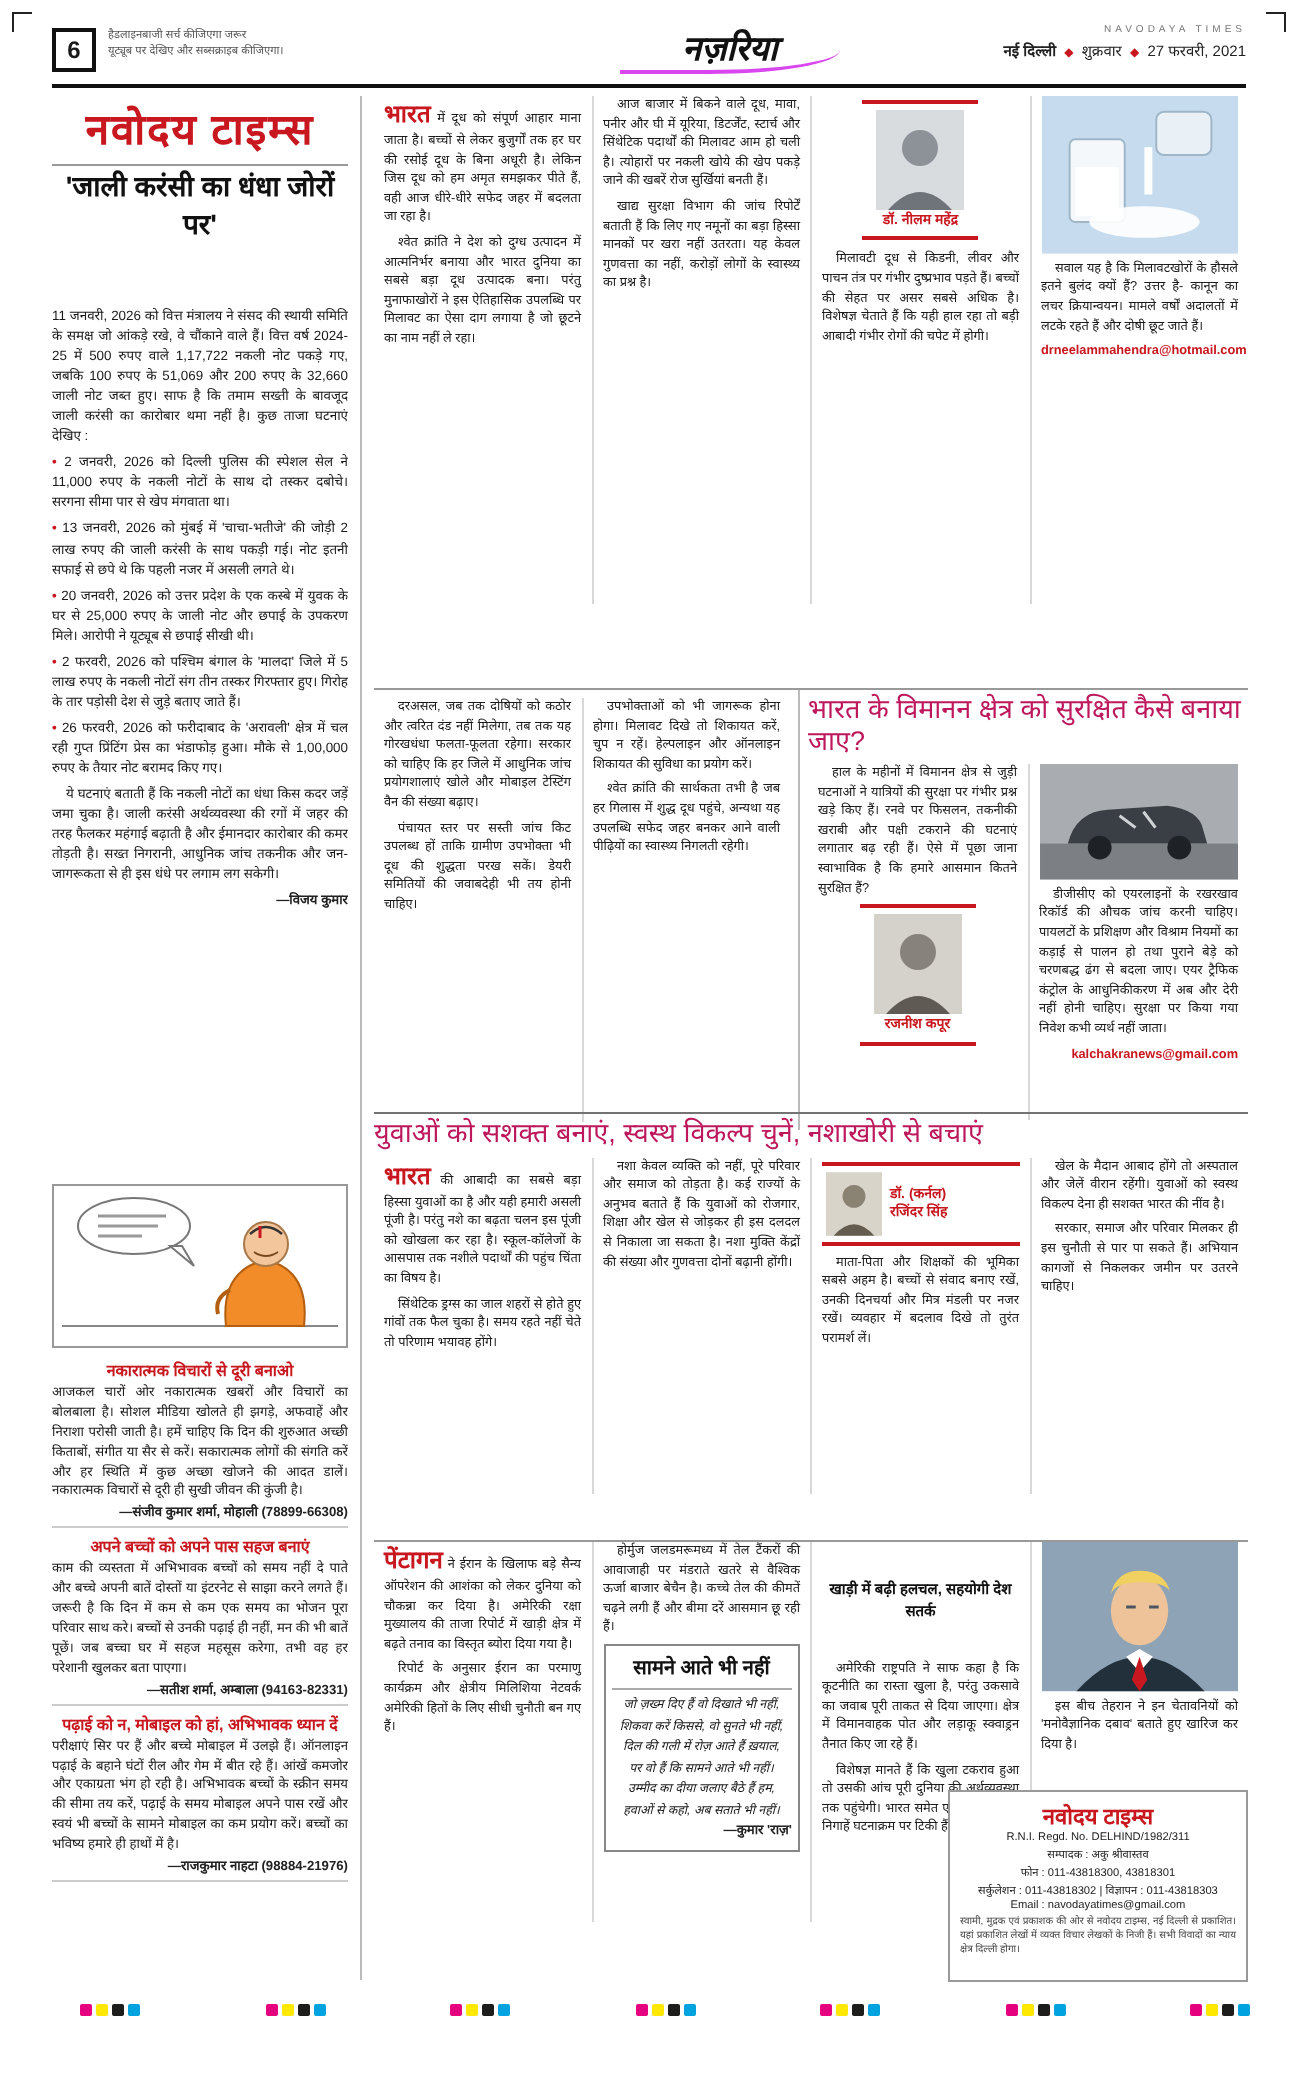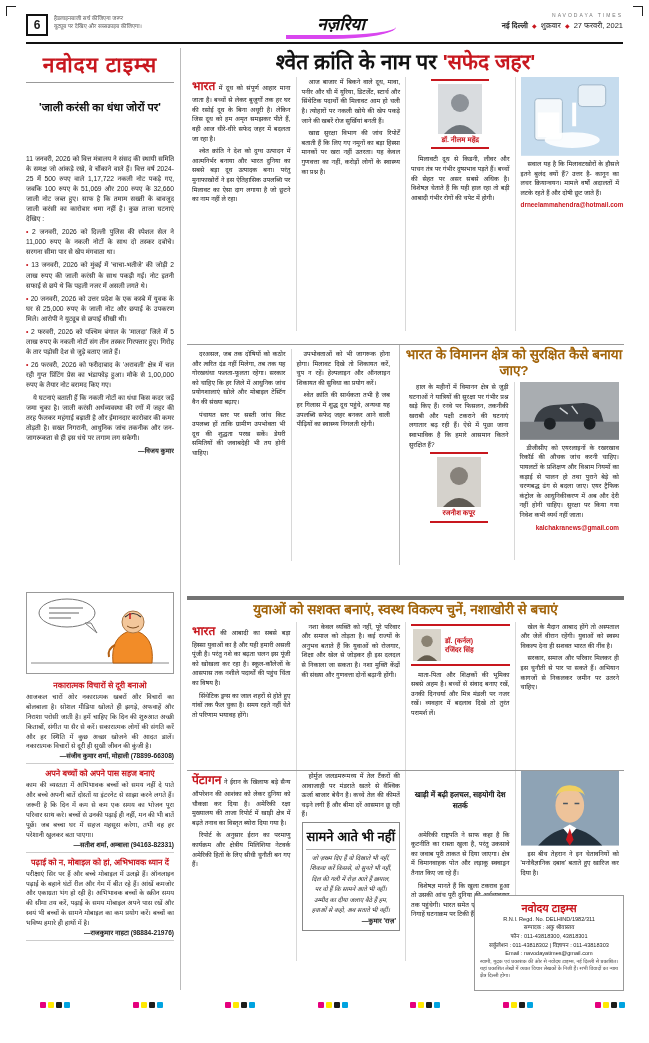--- a/index.html
+++ b/index.html
@@ -13,54 +13,54 @@
   .crop-tr-h{top:6px;right:6px;width:10px;height:1px;}
   .crop-tr-v{top:6px;right:6px;width:1px;height:10px;}
   .reg-strip{position:absolute;left:40px;right:24px;top:1002px;display:flex;justify-content:space-between;}
   .reg-group{display:flex;gap:2px;}
   .reg-dot{width:6px;height:6px;display:inline-block;border-radius:1px;}
   
   .topbar{position:absolute;top:12px;left:26px;right:26px;height:28px;}
   .pagenum{position:absolute;left:0;top:2px;width:18px;height:18px;border:2px solid #111;
            font-size:12px;font-weight:bold;text-align:center;line-height:18px;}
   .topnote{position:absolute;left:28px;top:3px;width:150px;font-size:5.6px;color:#555;line-height:1.35;}
-  .nazariya-wrap{position:absolute;left:260px;top:0;width:110px;text-align:center;
-                 border-bottom:4px solid #d946ef;border-radius:0 0 60%/12px;}
+  .nazariya-wrap{position:absolute;left:284px;top:0;width:110px;text-align:center;
+                 border-bottom:2px solid #d946ef;border-radius:0 0 60%/12px;}
   .nazariya{font-family:"Liberation Serif","DejaVu Serif",serif;font-style:italic;font-weight:bold;font-size:17px;color:#111;}
   .dateblock{position:absolute;right:0;top:0;text-align:right;}
   .brand-small{font-size:5px;letter-spacing:2px;color:#777;}
   .dateline{font-size:7.5px;color:#222;margin-top:2px;}
   .dateline .city{font-weight:bold;}
   .dateline .sep{color:#c8171e;font-size:6px;padding:0 2px;}
   .rule-main{position:absolute;top:42px;left:26px;right:26px;border-top:2px solid #111;}
   
   .left-rail{position:absolute;left:26px;top:48px;width:148px;height:942px;overflow:hidden;}
   .masthead-block{position:absolute;top:0;left:0;right:0;height:104px;text-align:center;}
   .mast-logo{font-size:21px;font-weight:800;color:#c8171e;letter-spacing:1px;border-bottom:1px solid #999;padding:2px 0 4px;}
-  .kicker{font-size:11px;font-weight:bold;margin-top:16px;color:#111;}
+  .kicker{font-size:14px;font-weight:bold;margin-top:0;color:#111;}
   .kicker2{font-size:10px;font-weight:800;color:#111;border-bottom:1px solid #999;padding-bottom:4px;}
   .editorial{position:absolute;top:106px;left:0;right:0;height:434px;overflow:hidden;
              font-size:6.7px;line-height:1.5;text-align:justify;}
   .editorial .sig{margin-top:2px;}
   .cartoon-box{position:absolute;top:544px;left:0;right:0;height:80px;border:1px solid #999;overflow:hidden;background:#fff;}
   .letters-block{position:absolute;top:628px;left:0;right:0;bottom:0;overflow:hidden;}
   .letters-banner{background:#b01217;color:#fff;font-size:9px;font-weight:800;text-align:center;padding:3px 0;letter-spacing:1px;}
   .letter{border-bottom:1px solid #ccc;padding:3px 0;}
   .letter-title{font-size:8px;font-weight:800;color:#c8171e;text-align:center;margin-bottom:2px;}
   .letter-body{font-size:6.6px;line-height:1.5;text-align:justify;margin:0;}
   .sig{font-size:6.6px;font-weight:bold;text-align:right;color:#222;}
   
   .main{position:absolute;left:180px;top:48px;width:443px;height:942px;border-left:1px solid #bbb;padding-left:0;}
   .band{position:absolute;left:6px;right:0;overflow:hidden;}
   .band1{top:0;height:292px;}
   .band2{top:296px;height:220px;border-top:1px solid #999;}
-  .band3{top:548px;height:198px;border-top:4px solid #737373;}
+  .band3{top:508px;height:198px;border-top:1px solid #737373;}
   .band4{top:722px;height:220px;border-top:1px solid #999;}
   .main-headline{margin:2px 0 4px;text-align:center;font-size:21px;font-weight:800;color:#111;line-height:1.1;}
-  .sub-headline{margin:2px 0 4px;text-align:center;font-size:13.5px;font-weight:700;color:#a16207;line-height:1.15;}
+  .sub-headline{margin:2px 0 4px;text-align:left;font-size:13.5px;font-weight:400;color:#be185d;line-height:1.15;}
   .cols{display:flex;overflow:hidden;}
   .col{flex:1;padding:0 5px;overflow:hidden;font-size:6.4px;line-height:1.5;text-align:justify;}
   .col + .col{border-left:1px solid #d8d8d8;}
   .band1 .cols{height:254px;}
   .band3 .cols{height:168px;}
   .band4 .cols{height:190px;}
   .para{margin:0 0 3px;text-indent:7px;}
   .lead-para{text-indent:0;}
   .lead-word{color:#c8171e;font-weight:800;font-size:12px;}
   .bullet-item{margin:0 0 3px;text-indent:0;}
@@ -72,21 +72,21 @@
   .author-row{display:flex;align-items:center;gap:4px;border-top:2px solid #c8171e;border-bottom:2px solid #c8171e;padding:3px 2px;margin:2px 0 4px;}
   .photo{display:block;width:100%;margin:0 0 3px;}
   
   .cont-left{position:absolute;left:0;top:4px;width:208px;height:212px;display:flex;overflow:hidden;}
   .cont-left .col{font-size:6.4px;}
   .aviation{position:absolute;left:212px;right:0;top:0;height:220px;border-left:1px solid #bbb;padding-left:4px;overflow:hidden;}
   .aviation .cols{height:178px;}
   .subhead{font-size:7.5px;font-weight:800;text-align:center;margin:18px 0;text-indent:0;color:#111;}
   
   .poem-box{border:1px solid #888;padding:4px 3px;margin-top:3px;text-align:center;background:#fff;}
-  .poem-title{font-size:13px;font-weight:800;color:#111;border-bottom:1px solid #aaa;padding-bottom:2px;margin-bottom:3px;}
+  .poem-title{font-size:10px;font-weight:800;color:#111;border-bottom:1px solid #aaa;padding-bottom:2px;margin-bottom:3px;}
   .poem-line{font-size:6.2px;font-style:italic;line-height:1.7;margin:0;text-indent:0;}
   
   .imprint{position:absolute;right:0;bottom:0;width:150px;height:96px;border:1px solid #999;background:#fff;
            padding:4px 5px;box-sizing:border-box;text-align:center;z-index:3;overflow:hidden;}
   .imprint-logo{font-size:11px;font-weight:800;color:#c8171e;}
   .imprint-rni{font-size:5.6px;color:#222;margin:1px 0;}
   .imprint-line{font-size:5.6px;margin:1px 0;text-indent:0;color:#222;}
   .imprint-legal{font-size:5px;color:#444;text-align:justify;line-height:1.4;margin:2px 0 0;}
 </style>
 </head>
@@ -174,24 +174,20 @@
         <div class="letter-title">पढ़ाई को न, मोबाइल को हां, अभिभावक ध्यान दें</div>
         <p class="letter-body">परीक्षाएं सिर पर हैं और बच्चे मोबाइल में उलझे हैं। ऑनलाइन पढ़ाई के बहाने घंटों रील और गेम में बीत रहे हैं। आंखें कमजोर और एकाग्रता भंग हो रही है। अभिभावक बच्चों के स्क्रीन समय की सीमा तय करें, पढ़ाई के समय मोबाइल अपने पास रखें और स्वयं भी बच्चों के सामने मोबाइल का कम प्रयोग करें। बच्चों का भविष्य हमारे ही हाथों में है।</p>
         <div class="sig">—राजकुमार नाहटा (98884-21976)</div>
       </div>
     </div>
   </aside>
 
   <main class="main">
 
     <section class="band band1">
-      <h1 class="main-headline">
-        <span>श्वेत क्रांति के नाम पर</span>
-        <span class="red">'सफेद जहर'</span>
-      </h1>
       <div class="cols">
         <div class="col">
           <p class="para lead-para">
             <span class="lead-word">भारत</span>
             <span>में दूध को संपूर्ण आहार माना जाता है। बच्चों से लेकर बुजुर्गों तक हर घर की रसोई दूध के बिना अधूरी है। लेकिन जिस दूध को हम अमृत समझकर पीते हैं, वही आज धीरे-धीरे सफेद जहर में बदलता जा रहा है।</span>
           </p>
           <div>
               <p class="para">श्वेत क्रांति ने देश को दुग्ध उत्पादन में आत्मनिर्भर बनाया और भारत दुनिया का सबसे बड़ा दूध उत्पादक बना। परंतु मुनाफाखोरों ने इस ऐतिहासिक उपलब्धि पर मिलावट का ऐसा दाग लगाया है जो छूटने का नाम नहीं ले रहा।</p>
             </div>
         </div>

